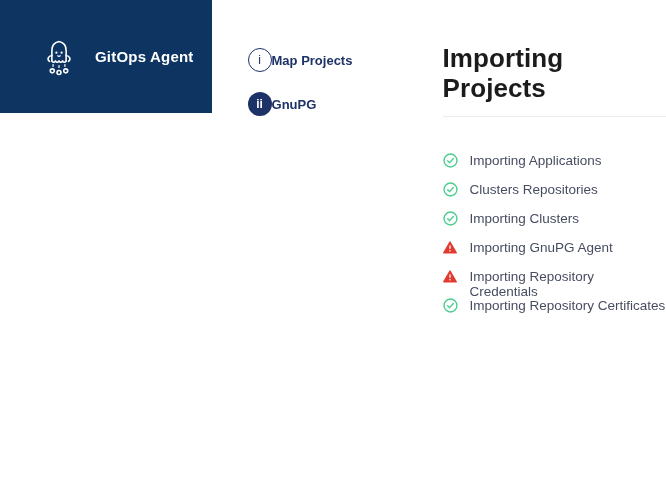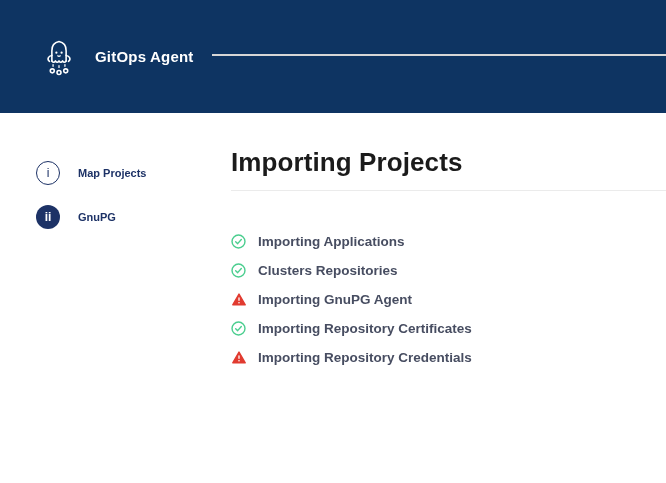--- a/index.html
+++ b/index.html
@@ -2,21 +2,21 @@
 <html style="--header-bg: #0E3462; --navy: #1D3266;"><head>
 <meta charset="utf-8">
 <style>
   * { margin: 0; padding: 0; box-sizing: border-box; }
   html, body { width: 666px; height: 483px; }
   body {
     font-family: "Liberation Sans", sans-serif;
     background: #ffffff;
     overflow: hidden;
   }
-  .page { width: 666px; height: 483px; display: flex; flex-direction: column; }
+  .page { width: 666px; height: 483px; display: flex; flex-direction: row; }
 
   
   .app-header {
     height: 113px;
     background: var(--header-bg, #0E3462);
     display: flex;
     align-items: center;
     padding-left: 40px;
     flex: 0 0 auto;
   }
@@ -67,51 +67,48 @@
     border: 1px solid var(--navy, #1D3266);
     color: var(--navy, #1D3266);
     background: #ffffff;
     font-weight: 400;
   }
   .step-badge.filled {
     background: var(--navy, #1D3266);
     color: #ffffff;
   }
   .step-label {
-    margin-left: 18px;
-    font-size: 11px;
+    font-size: 13px;
     font-weight: 700;
     color: var(--navy, #1D3266);
     text-align: center;
   }
 
   
   .main {
     flex: 1;
-    padding-top: 34px;
+    padding-top: 43px;
     min-width: 0;
   }
   .page-title {
     font-size: 26px;
     font-weight: 700;
     color: #1b1b1b;
     line-height: 30px;
     letter-spacing: 0.1px;
   }
   .title-divider {
     height: 1px;
     background: #ebebeb;
     margin-top: 13px;
   }
   .status-list { margin-top: 36px; }
   .status-row {
     display: flex;
-    align-items: center;
     height: 29px;
-    font-weight: bold;
   }
   .status-icon {
     width: 15px;
     height: 15px;
     display: flex;
     align-items: center;
     justify-content: center;
     flex: 0 0 auto;
   }
   .status-label {
@@ -180,44 +177,53 @@
             <span class="status-icon">
               <svg width="15" height="15" viewBox="0 0 16 16">
                 <circle cx="8" cy="8" r="6.9" fill="none" stroke="#4BCE8F" stroke-width="1.5"></circle>
                 <path d="M5 8.3 L7.1 10.3 L11 5.9" fill="none" stroke="#4BCE8F" stroke-width="1.5" stroke-linecap="round" stroke-linejoin="round"></path>
               </svg>
             </span>
             <span class="status-label">Clusters Repositories</span>
           </div>
           <div class="status-row">
             <span class="status-icon">
+              <svg width="15" height="15" viewBox="0 0 16 16">
+                <circle cx="8" cy="8" r="6.9" fill="none" stroke="#4BCE8F" stroke-width="1.5"></circle>
+                <path d="M5 8.3 L7.1 10.3 L11 5.9" fill="none" stroke="#4BCE8F" stroke-width="1.5" stroke-linecap="round" stroke-linejoin="round"></path>
+              </svg>
+            </span>
+            <span class="status-label">Importing Clusters</span>
+          </div>
+          <div class="status-row">
+            <span class="status-icon">
               <svg width="14" height="13" viewBox="0 0 16 15">
                 <path d="M8 1.2 L15.2 13.6 H0.8 Z" fill="#E13B30" stroke="#E13B30" stroke-width="1.6" stroke-linejoin="round"></path>
                 <rect x="7.25" y="5" width="1.5" height="4.2" rx="0.75" fill="#ffffff"></rect>
                 <circle cx="8" cy="11.2" r="0.95" fill="#ffffff"></circle>
               </svg>
             </span>
             <span class="status-label">Importing GnuPG Agent</span>
           </div>
           <div class="status-row">
             <span class="status-icon">
-              <svg width="15" height="15" viewBox="0 0 16 16">
-                <circle cx="8" cy="8" r="6.9" fill="none" stroke="#4BCE8F" stroke-width="1.5"></circle>
-                <path d="M5 8.3 L7.1 10.3 L11 5.9" fill="none" stroke="#4BCE8F" stroke-width="1.5" stroke-linecap="round" stroke-linejoin="round"></path>
-              </svg>
-            </span>
-            <span class="status-label">Importing Repository Certificates</span>
-          </div>
-          <div class="status-row">
-            <span class="status-icon">
               <svg width="14" height="13" viewBox="0 0 16 15">
                 <path d="M8 1.2 L15.2 13.6 H0.8 Z" fill="#E13B30" stroke="#E13B30" stroke-width="1.6" stroke-linejoin="round"></path>
                 <rect x="7.25" y="5" width="1.5" height="4.2" rx="0.75" fill="#ffffff"></rect>
                 <circle cx="8" cy="11.2" r="0.95" fill="#ffffff"></circle>
               </svg>
             </span>
             <span class="status-label">Importing Repository Credentials</span>
           </div>
+          <div class="status-row">
+            <span class="status-icon">
+              <svg width="15" height="15" viewBox="0 0 16 16">
+                <circle cx="8" cy="8" r="6.9" fill="none" stroke="#4BCE8F" stroke-width="1.5"></circle>
+                <path d="M5 8.3 L7.1 10.3 L11 5.9" fill="none" stroke="#4BCE8F" stroke-width="1.5" stroke-linecap="round" stroke-linejoin="round"></path>
+              </svg>
+            </span>
+            <span class="status-label">Importing Repository Certificates</span>
+          </div>
         </div>
     </main>
 
   </div>
 </div>
 
 </body></html>

